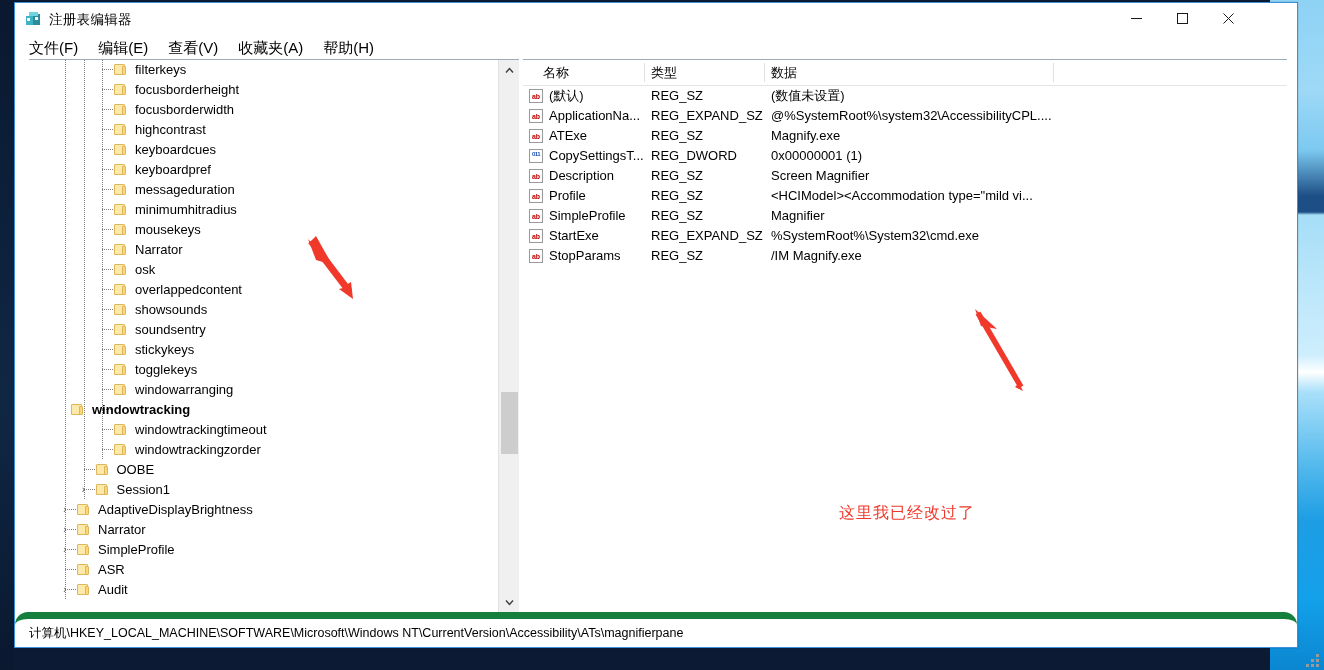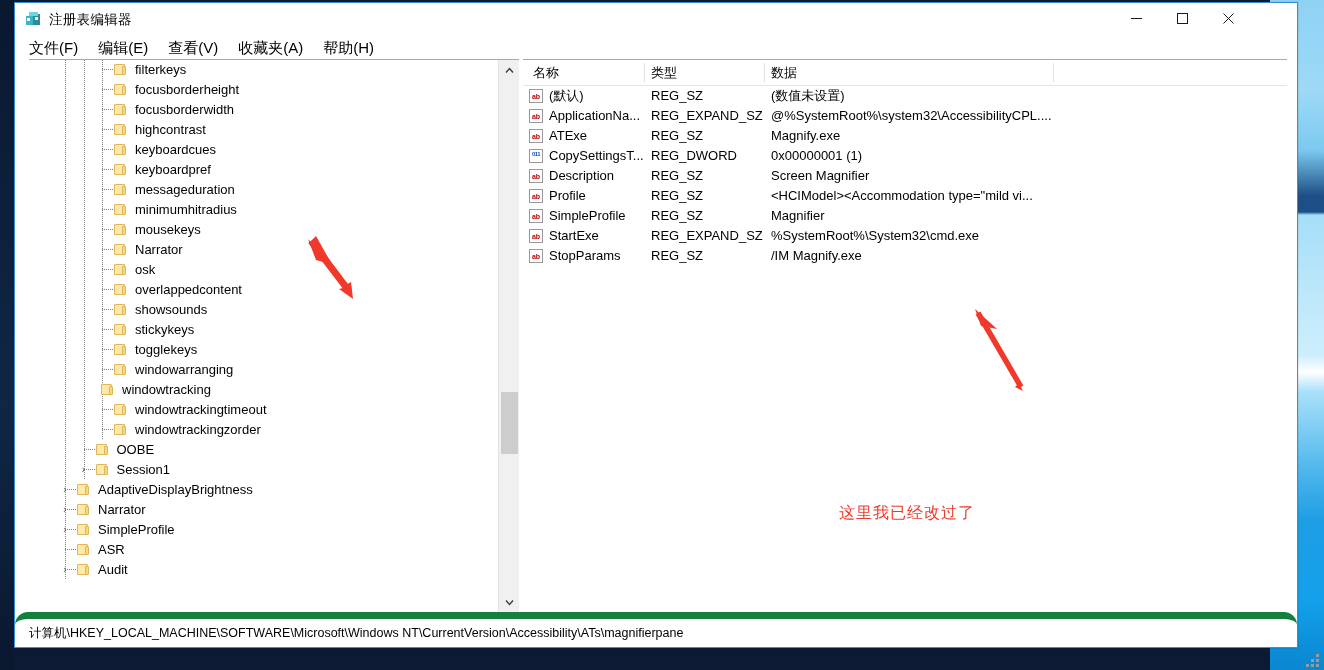--- a/index.html
+++ b/index.html
@@ -208,24 +208,25 @@
           <div class="trow"><span class="vline" style="left: 36px;"></span><span class="vline" style="left: 54.5px;"></span><span class="vline" style="left: 73px;"></span><span class="hstub" style="left: 73px; width: 12px;"></span><span class="tw" style="margin-left: 85px;"><span class="folder"></span><span class="tlabel">highcontrast</span></span></div>
           <div class="trow"><span class="vline" style="left: 36px;"></span><span class="vline" style="left: 54.5px;"></span><span class="vline" style="left: 73px;"></span><span class="hstub" style="left: 73px; width: 12px;"></span><span class="tw" style="margin-left: 85px;"><span class="folder"></span><span class="tlabel">keyboardcues</span></span></div>
           <div class="trow"><span class="vline" style="left: 36px;"></span><span class="vline" style="left: 54.5px;"></span><span class="vline" style="left: 73px;"></span><span class="hstub" style="left: 73px; width: 12px;"></span><span class="tw" style="margin-left: 85px;"><span class="folder"></span><span class="tlabel">keyboardpref</span></span></div>
           <div class="trow"><span class="vline" style="left: 36px;"></span><span class="vline" style="left: 54.5px;"></span><span class="vline" style="left: 73px;"></span><span class="hstub" style="left: 73px; width: 12px;"></span><span class="tw" style="margin-left: 85px;"><span class="folder"></span><span class="tlabel">messageduration</span></span></div>
           <div class="trow"><span class="vline" style="left: 36px;"></span><span class="vline" style="left: 54.5px;"></span><span class="vline" style="left: 73px;"></span><span class="hstub" style="left: 73px; width: 12px;"></span><span class="tw" style="margin-left: 85px;"><span class="folder"></span><span class="tlabel">minimumhitradius</span></span></div>
           <div class="trow"><span class="vline" style="left: 36px;"></span><span class="vline" style="left: 54.5px;"></span><span class="vline" style="left: 73px;"></span><span class="hstub" style="left: 73px; width: 12px;"></span><span class="tw" style="margin-left: 85px;"><span class="folder"></span><span class="tlabel">mousekeys</span></span></div>
           <div class="trow"><span class="vline" style="left: 36px;"></span><span class="vline" style="left: 54.5px;"></span><span class="vline" style="left: 73px;"></span><span class="hstub" style="left: 73px; width: 12px;"></span><span class="tw" style="margin-left: 85px;"><span class="folder"></span><span class="tlabel">Narrator</span></span></div>
           <div class="trow"><span class="vline" style="left: 36px;"></span><span class="vline" style="left: 54.5px;"></span><span class="vline" style="left: 73px;"></span><span class="hstub" style="left: 73px; width: 12px;"></span><span class="tw" style="margin-left: 85px;"><span class="folder"></span><span class="tlabel">osk</span></span></div>
           <div class="trow"><span class="vline" style="left: 36px;"></span><span class="vline" style="left: 54.5px;"></span><span class="vline" style="left: 73px;"></span><span class="hstub" style="left: 73px; width: 12px;"></span><span class="tw" style="margin-left: 85px;"><span class="folder"></span><span class="tlabel">overlappedcontent</span></span></div>
           <div class="trow"><span class="vline" style="left: 36px;"></span><span class="vline" style="left: 54.5px;"></span><span class="vline" style="left: 73px;"></span><span class="hstub" style="left: 73px; width: 12px;"></span><span class="tw" style="margin-left: 85px;"><span class="folder"></span><span class="tlabel">showsounds</span></span></div>
+          <div class="trow"><span class="vline" style="left: 36px;"></span><span class="vline" style="left: 54.5px;"></span><span class="vline" style="left: 73px;"></span><span class="hstub" style="left: 73px; width: 12px;"></span><span class="tw" style="margin-left: 85px;"><span class="folder"></span><span class="tlabel">soundsentry</span></span></div>
           <div class="trow"><span class="vline" style="left: 36px;"></span><span class="vline" style="left: 54.5px;"></span><span class="vline" style="left: 73px;"></span><span class="hstub" style="left: 73px; width: 12px;"></span><span class="tw" style="margin-left: 85px;"><span class="folder"></span><span class="tlabel">stickykeys</span></span></div>
           <div class="trow"><span class="vline" style="left: 36px;"></span><span class="vline" style="left: 54.5px;"></span><span class="vline" style="left: 73px;"></span><span class="hstub" style="left: 73px; width: 12px;"></span><span class="tw" style="margin-left: 85px;"><span class="folder"></span><span class="tlabel">togglekeys</span></span></div>
           <div class="trow"><span class="vline" style="left: 36px;"></span><span class="vline" style="left: 54.5px;"></span><span class="vline" style="left: 73px;"></span><span class="hstub" style="left: 73px; width: 12px;"></span><span class="tw" style="margin-left: 85px;"><span class="folder"></span><span class="tlabel">windowarranging</span></span></div>
-          <div class="trow"><span class="vline" style="left: 36px;"></span><span class="vline" style="left: 54.5px;"></span><span class="vline" style="left: 73px;"></span><span class="hstub" style="left: 73px; width: 12px;"></span><span class="tw" style="margin-left: 72px;"><span class="folder"></span><span class="tlabel">windowtracking</span></span></div>
+          <div class="trow"><span class="vline" style="left: 36px;"></span><span class="vline" style="left: 54.5px;"></span><span class="vline" style="left: 73px;"></span><span class="hstub" style="left: 73px; width: 12px;"></span><span class="tw" style="margin-left: 42px; font-weight: bold;"><span class="folder"></span><span class="tlabel">windowtracking</span></span></div>
           <div class="trow"><span class="vline" style="left: 36px;"></span><span class="vline" style="left: 54.5px;"></span><span class="vline" style="left: 73px;"></span><span class="hstub" style="left: 73px; width: 12px;"></span><span class="tw" style="margin-left: 85px;"><span class="folder"></span><span class="tlabel">windowtrackingtimeout</span></span></div>
           <div class="trow"><span class="vline" style="left: 36px;"></span><span class="vline" style="left: 54.5px;"></span><span class="vline" style="left: 73px;"></span><span class="hstub" style="left: 73px; width: 12px;"></span><span class="tw" style="margin-left: 85px;"><span class="folder"></span><span class="tlabel">windowtrackingzorder</span></span></div>
           <div class="trow"><span class="vline" style="left: 36px;"></span><span class="vline" style="left: 54.5px;"></span><span class="hstub" style="left: 54.5px; width: 12px;"></span><span class="tw" style="margin-left: 66.5px;"><span class="folder"></span><span class="tlabel">OOBE</span></span></div>
           <div class="trow"><span class="vline" style="left: 36px;"></span><span class="vline" style="left: 54.5px;"></span><span class="hstub" style="left: 54.5px; width: 12px;"></span><span class="chev" style="left: 48.5px;">›</span><span class="tw" style="margin-left: 66.5px;"><span class="folder"></span><span class="tlabel">Session1</span></span></div>
           <div class="trow"><span class="vline" style="left: 36px;"></span><span class="hstub" style="left: 36px; width: 12px;"></span><span class="chev" style="left: 30px;">›</span><span class="tw" style="margin-left: 48px;"><span class="folder"></span><span class="tlabel">AdaptiveDisplayBrightness</span></span></div>
           <div class="trow"><span class="vline" style="left: 36px;"></span><span class="hstub" style="left: 36px; width: 12px;"></span><span class="chev" style="left: 30px;">›</span><span class="tw" style="margin-left: 48px;"><span class="folder"></span><span class="tlabel">Narrator</span></span></div>
           <div class="trow"><span class="vline" style="left: 36px;"></span><span class="hstub" style="left: 36px; width: 12px;"></span><span class="chev" style="left: 30px;">›</span><span class="tw" style="margin-left: 48px;"><span class="folder"></span><span class="tlabel">SimpleProfile</span></span></div>
           <div class="trow"><span class="vline" style="left: 36px;"></span><span class="hstub" style="left: 36px; width: 12px;"></span><span class="tw" style="margin-left: 48px;"><span class="folder"></span><span class="tlabel">ASR</span></span></div>
           <div class="trow"><span class="vline" style="left: 36px;"></span><span class="hstub" style="left: 36px; width: 12px;"></span><span class="chev" style="left: 30px;">›</span><span class="tw" style="margin-left: 48px;"><span class="folder"></span><span class="tlabel">Audit</span></span></div>
         </div>
@@ -239,21 +240,21 @@
         <div class="sb-arrow" style="position:absolute;bottom:0;left:0;">
           <svg width="9" height="7" viewBox="0 0 9 7">
               <path d="M1 1.5 L4.5 5.5 L8 1.5" fill="none" stroke="#3c3c3c" stroke-width="1.4"></path>
             </svg>
         </div>
       </div>
     </div>
 
     <div id="list-pane">
       <div id="lhead">
-        <span class="hc" style="left:10px">名称</span>
+        <span class="hc" style="left:20px">名称</span>
         <span class="hsep" style="left:121px"></span>
         <span class="hc" style="left:128px">类型</span>
         <span class="hsep" style="left:241px"></span>
         <span class="hc" style="left:248px">数据</span>
         <span class="hsep" style="left:530px"></span>
       </div>
       <div id="lrows">
           <div class="lrow">
             <span class="vicon str">ab</span>
             <span class="c-name">(默认)</span>

